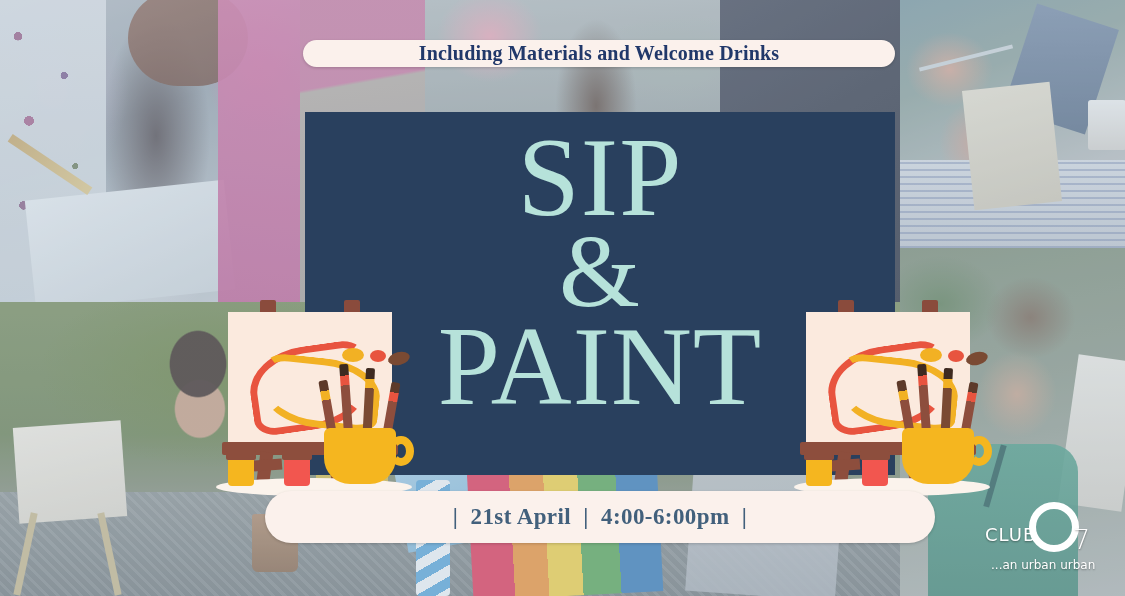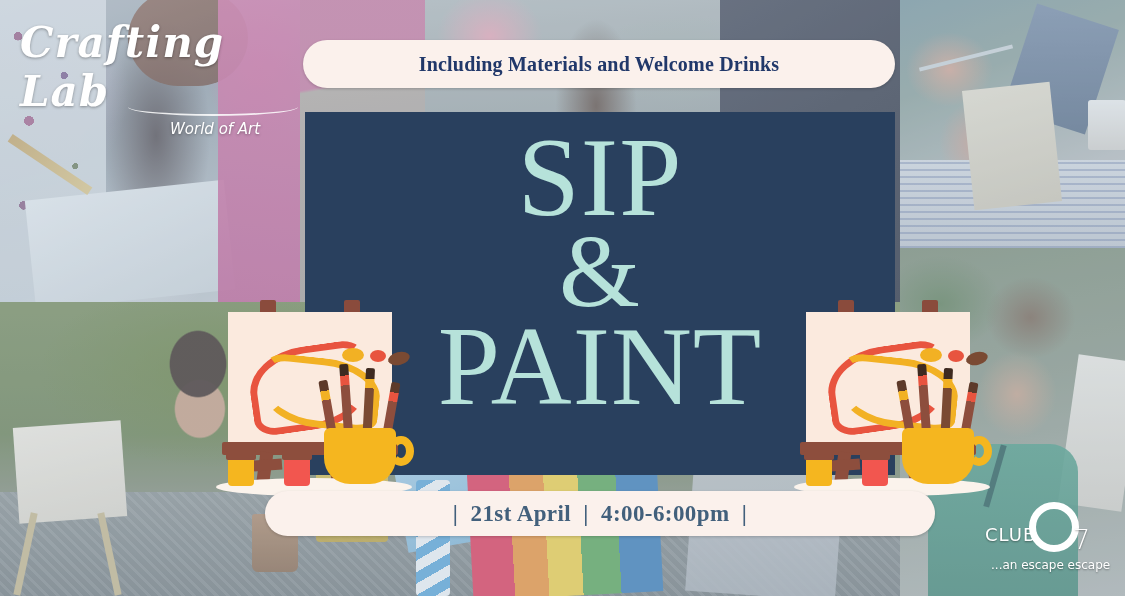--- a/index.html
+++ b/index.html
@@ -140,25 +140,25 @@
     color:#b6e2da;font-family:"Liberation Serif", serif;font-weight:400;
     letter-spacing:1px;line-height:.92;text-align:center;pointer-events:none;}
   .title .l1{font-size:112px;margin-top:14px;}
   .title .l2{font-size:104px;margin-top:-6px;}
   .title .l3{font-size:112px;margin-top:-4px;}
 
   
   .pill{position:absolute;background:#fbf1ec;border-radius:999px;
     display:flex;align-items:center;justify-content:center;
     box-shadow:0 1px 3px rgba(0,0,0,.18);}
-  .pill-top{left:303px;top:40px;width:592px;height:48px;}
+  .pill-top{left:303px;top:40px;width:592px;height:27px;}
   .pill-top span{color:#21386a;font-size:20px;font-weight:bold;letter-spacing:.2px;
     font-family:"Liberation Serif", serif;}
 
-  .pill-date{left:265px;top:491px;width:670px;height:45px;}
+  .pill-date{left:265px;top:491px;width:670px;height:52px;}
   .pill-price{left:265px;top:539px;width:670px;height:40px;}
   .pill-date span,.pill-price span{color:#42607c;font-size:23px;font-weight:bold;
     font-family:"Liberation Serif", serif;letter-spacing:.4px;white-space:pre;}
   .pill-price span{font-size:21px;}
 
   
   .logo{position:absolute;left:20px;top:18px;width:280px;height:90px;color:#ffffff;}
   .logo .brand{font-family:"DejaVu Serif", serif;font-style:italic;font-weight:bold;
     font-size:42px;letter-spacing:1px;text-shadow:0 1px 3px rgba(0,0,0,.35);}
   .logo .sub{font-family:"DejaVu Sans", sans-serif;font-style:italic;font-size:15px;
@@ -334,26 +334,21 @@
   </div>
 
   <div class="pill pill-top">
     <span>Including Materials and Welcome Drinks</span>
   </div>
 
   <div class="pill pill-date">
     <span>|  21st April  |  4:00-6:00pm  |</span>
   </div>
 
-  <div class="logo">
-    <div class="brand">Crafting Lab</div>
-    <div class="sub">World of Art</div>
-    <div class="swoosh"></div>
-  </div>
 
   <div class="club">
     <div class="ctxt">CLUB</div>
     <div class="ring"></div>
     <div class="seven">7</div>
-    <div class="tag">...an escape escape</div>
+    <div class="tag">...an urban urban</div>
   </div>
 
 </div>
 
 </body></html>

